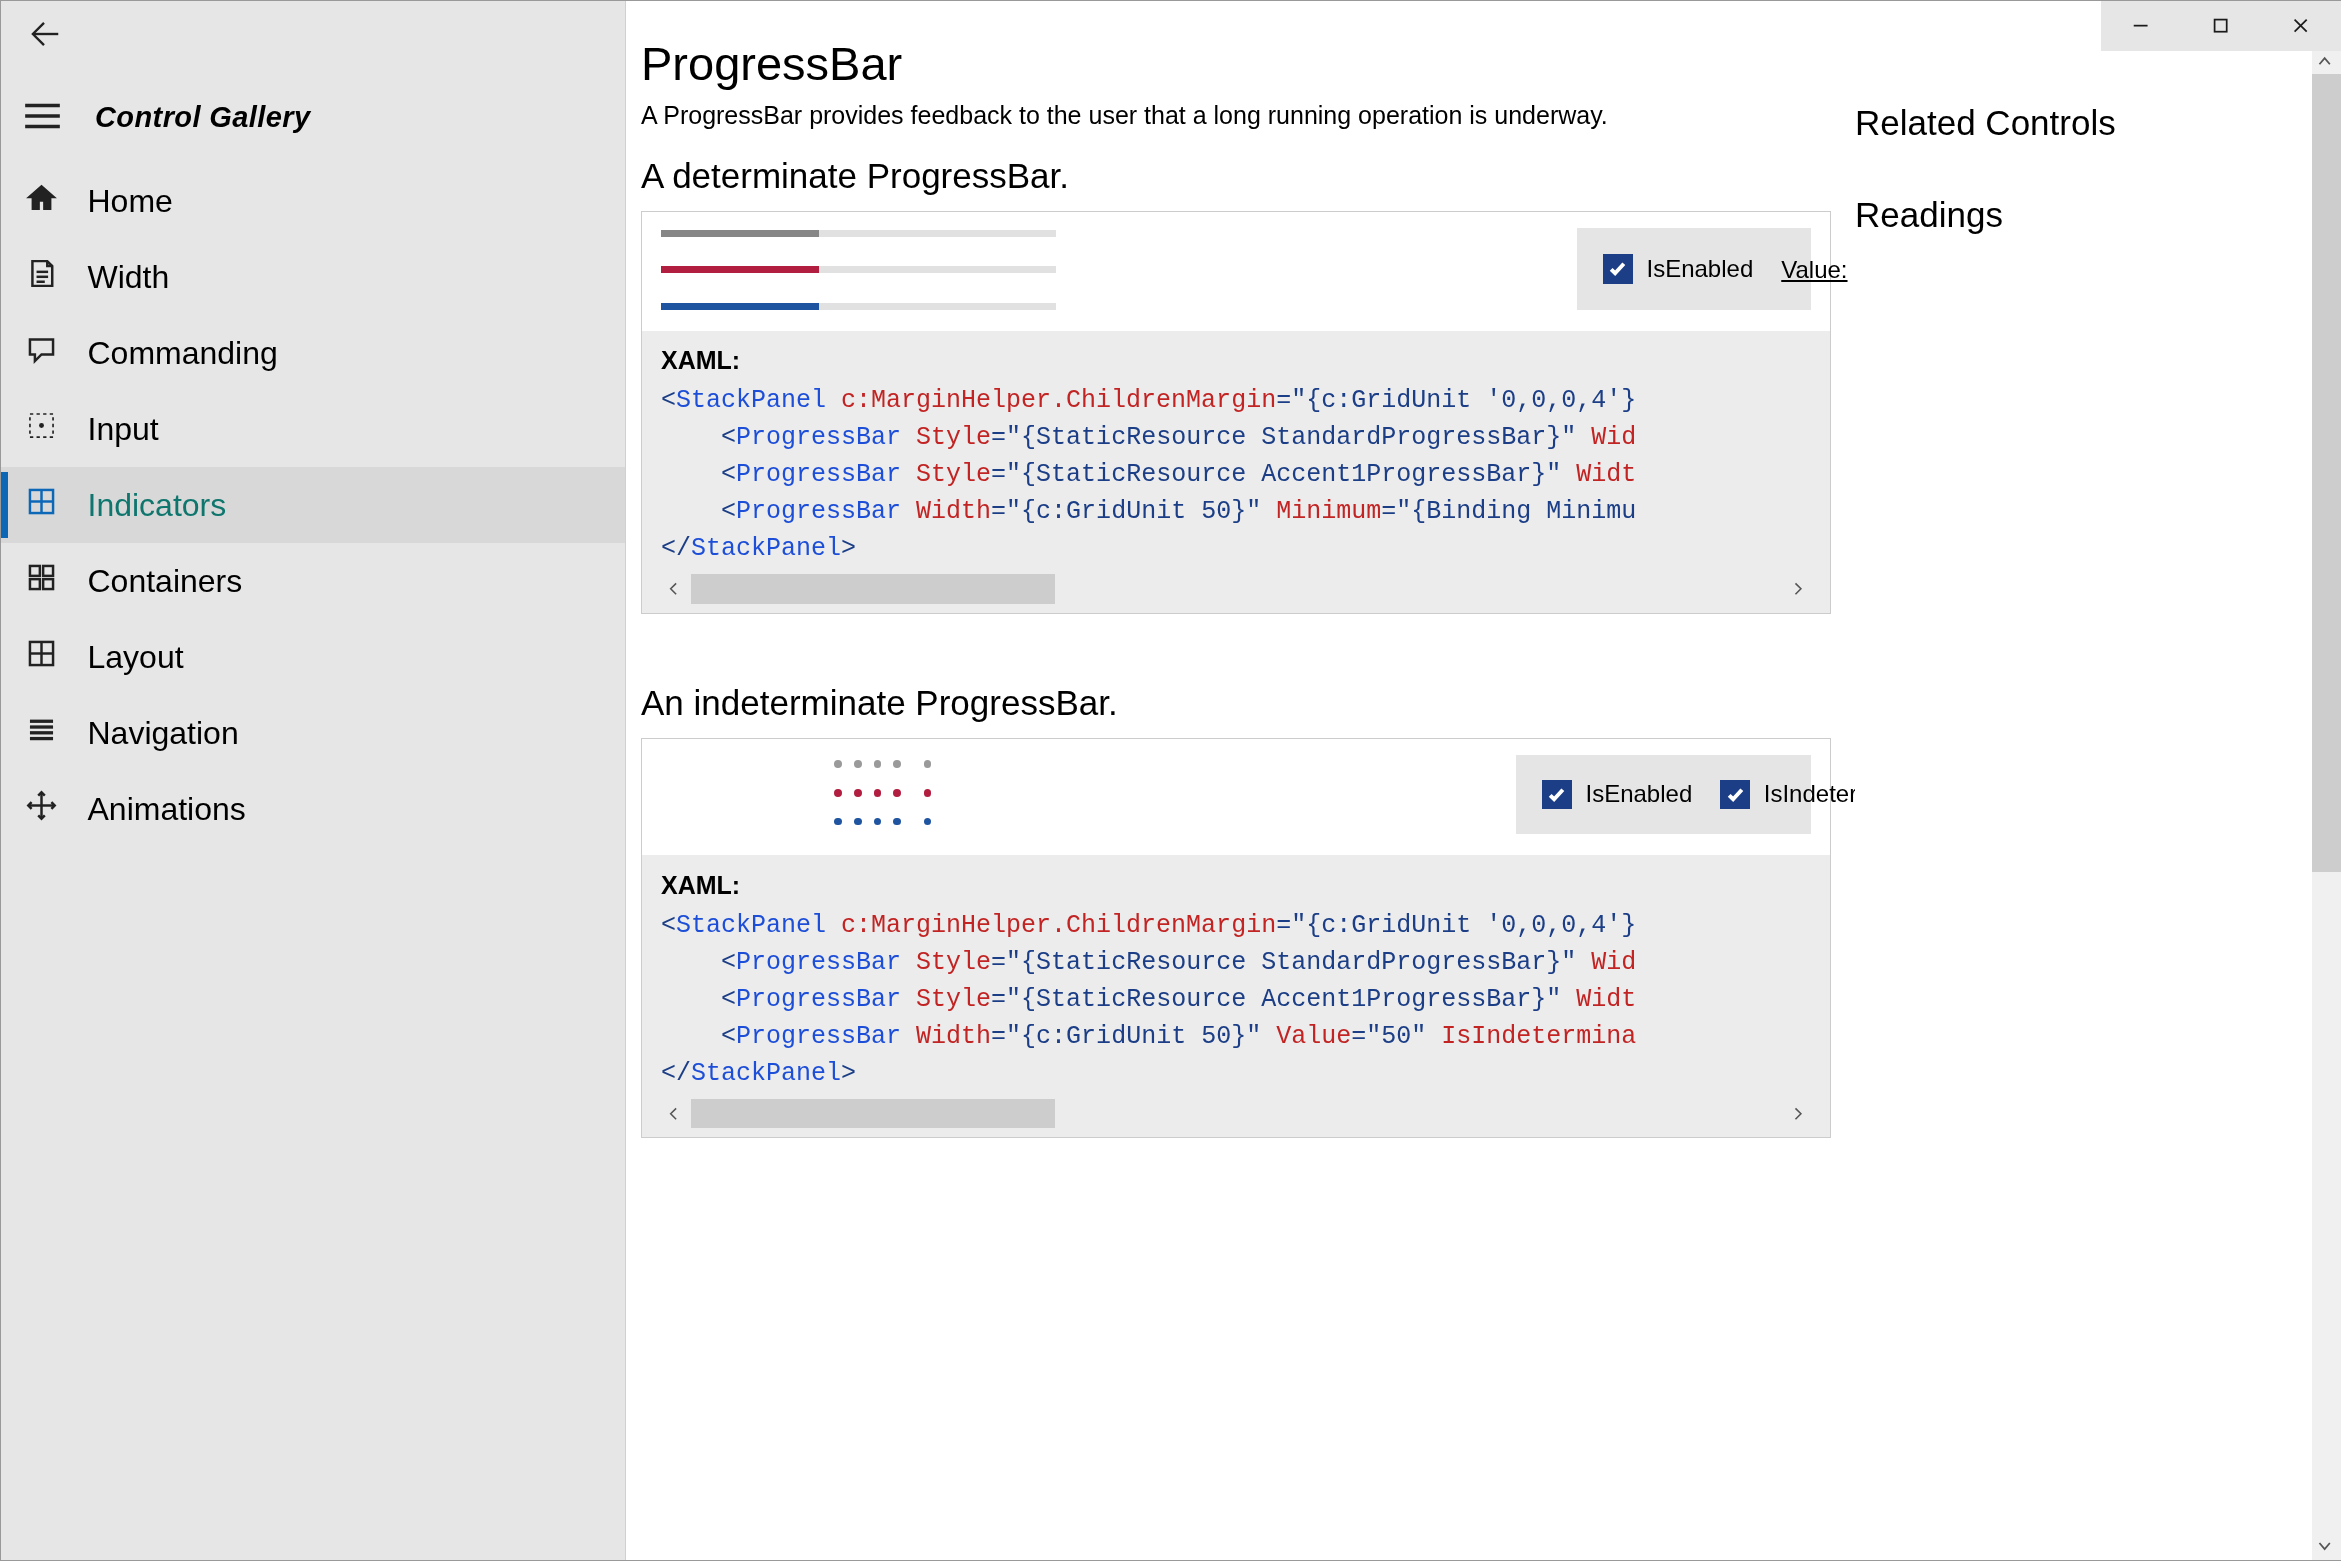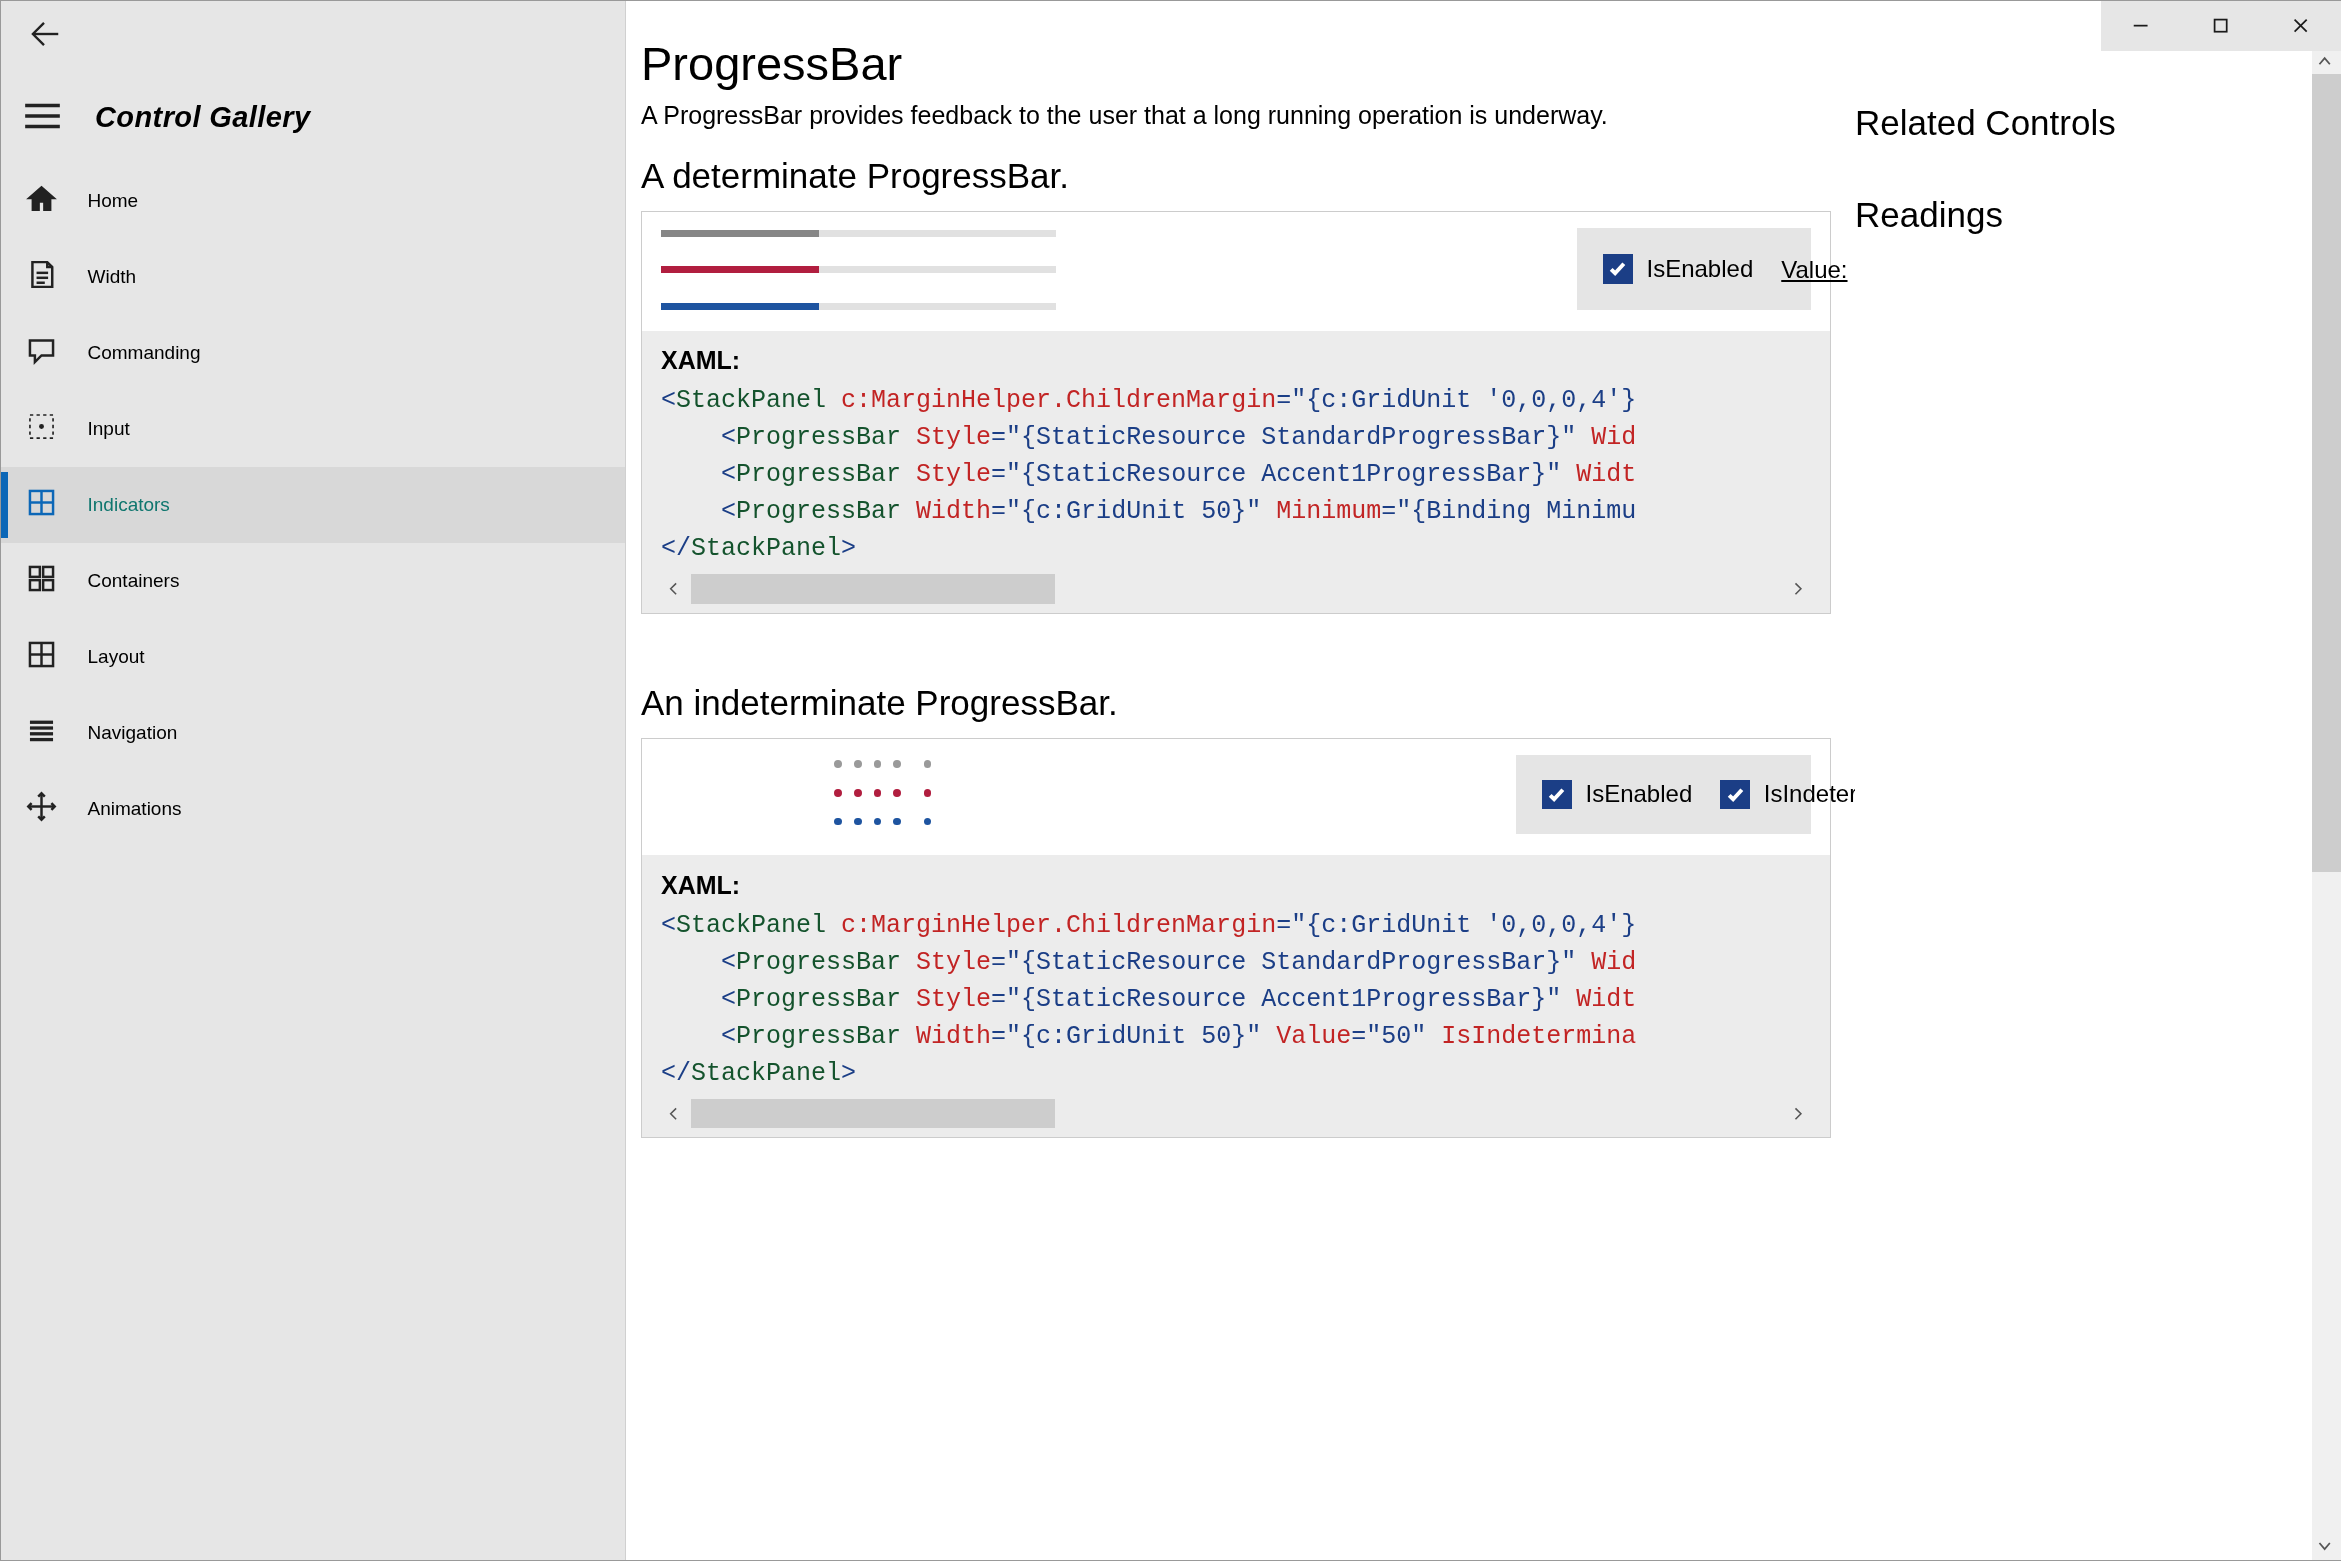--- a/index.html
+++ b/index.html
@@ -10,21 +10,21 @@
   .titlebar .win-btn svg { stroke:#1b1b1b; fill:none; stroke-width:2;}
   .body { display:flex; flex:1; height:100%;}
 
   .sidebar { width:625px; background:#e6e6e6; display:flex; flex-direction:column; border-right:0.9px solid #d0d0d0;}
   .back-row { height:69px; display:flex; align-items:center; padding-left:24px;}
   .back-row svg { width:38px; height:38px;}
   .brand-row { display:flex; align-items:center; gap:35px; padding:31px 24px 24px 24px;}
   .brand-row .hamb { width:35px; height:26px;}
   .brand-row .app-title { font-weight:700; font-size:29px; letter-spacing:0.4px;font-style:italic;}
   .nav { display:flex; flex-direction:column; padding-top:5.2px;}
-  .nav-item { display:flex; align-items:center; gap:29.5px; padding:0 24px; height:76px; font-size:19px; position:relative;}
+  .nav-item { display:flex; align-items:center; gap:29.5px; padding:0 24px; height:76px; font-size:32px; position:relative;}
   .nav-item.active { background:#d8d8d8; color:#0f766e;}
   .nav-item.active::before { content:""; position:absolute; left:0; top:5.2px; bottom:5.2px; width:7px; background:#0c67b7;}
   .nav-item svg { width:33px; height:33px; flex:none;}
   .nav-item.active svg { stroke:#0c67b7; }
   .nav-item:not(.active) svg { stroke:#222; }
 
   .main { flex:1; display:flex; position:relative; overflow:hidden;}
   .content { flex:1; padding:31px 24px 0 15px; overflow:hidden;}
   h1 { font-weight:400; font-size:47px; margin:3.5px 0 10.4px 0;}
   .desc { font-size:25px; margin:0 0 22.6px 0;}
@@ -51,21 +51,21 @@
   .check svg { stroke:#fff; stroke-width:5; fill:none;}
   .ctrl-label { font-size:24px; margin-top:5.2px;text-decoration:underline;}
   .slider { position:relative; width:156px; height:31px; margin-top:3.5px;}
   .slider .track { position:absolute; top:50%; left:0; right:0; height:3.5px; background:#b9b9b9; transform:translateY(-50%);}
   .slider .track-fill { position:absolute; top:50%; left:0; height:3.5px; background:#1b3e86; transform:translateY(-50%);}
   .slider .thumb { position:absolute; top:50%; width:26px; height:26px; border-radius:50%; background:#fff; border:4.3px solid #1b3e86; transform:translate(-50%,-50%);}
 
   .code-panel { background:#ececec; padding:15.6px 19px 8.7px 19px; position:relative;}
   .code-label { font-weight:700; font-size:25px; margin-bottom:7px;}
   pre { font-family:Consolas,"Courier New",monospace; font-size:25px; line-height:1.48; margin:0; white-space:pre; overflow:hidden;}
-  .t-tag{color:#14532d;} .t-attr{color:#c22424;} .t-eq{color:#1b3e86;} .t-str{color:#1b3e86;} .t-brace{color:#1b3e86;}
+  .t-tag{color:#1d4ed8;} .t-attr{color:#c22424;} .t-eq{color:#1b3e86;} .t-str{color:#1b3e86;} .t-brace{color:#1b3e86;}
   .hscroll { display:flex; align-items:center; justify-content:space-between; margin-top:7px; height:29.5px;}
   .hscroll .arr { width:26px; height:26px; display:flex; align-items:center; justify-content:center;}
   .hscroll .bar { flex:1; height:29.5px; position:relative; margin:0 3.5px;}
   .hscroll .knob { position:absolute; left:0; top:0; height:29.5px; background:#cdcdcd;}
 
   .aside { width:486px; padding:62px 31px 0 0;}
   .aside h3 { font-weight:400; font-size:35px; margin:40px 0 8.7px 0;}
 
   .vscroll { position:absolute; right:0; top:50px; bottom:0; width:29.5px; background:#f0f0f0; display:flex; flex-direction:column; align-items:center; justify-content:space-between; padding:1.7px 0;}
   .vscroll .varr { width:21px; height:21px;}

